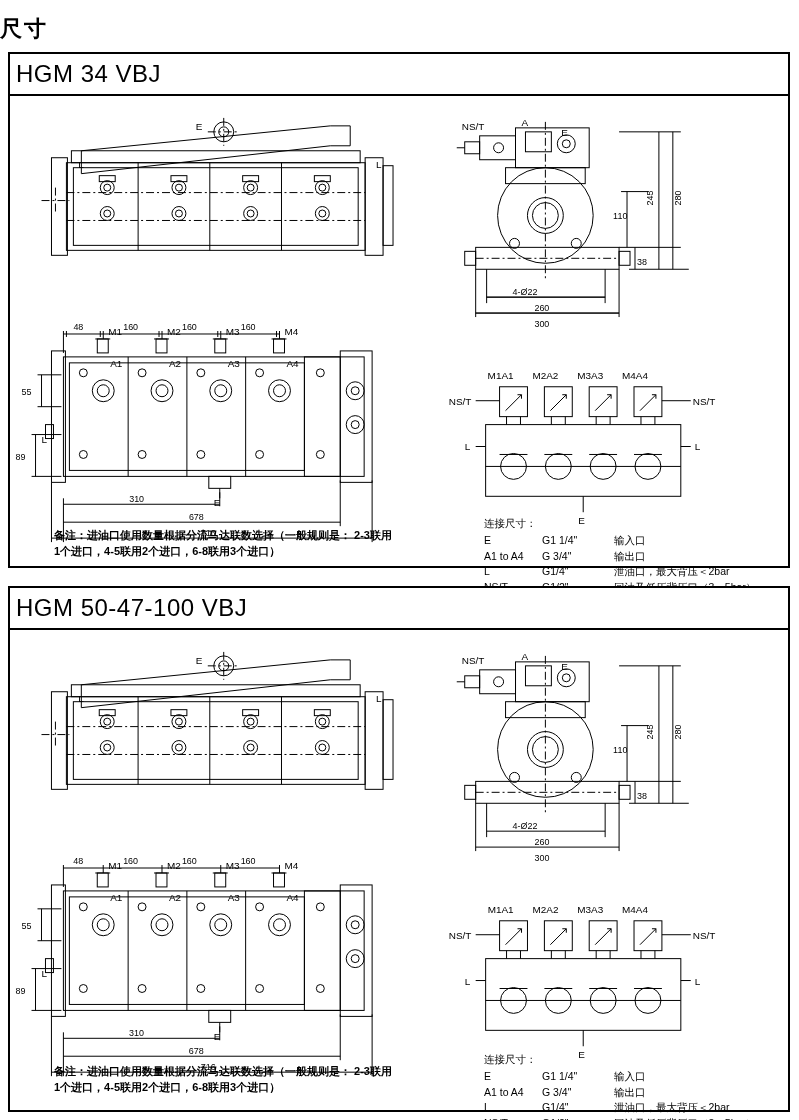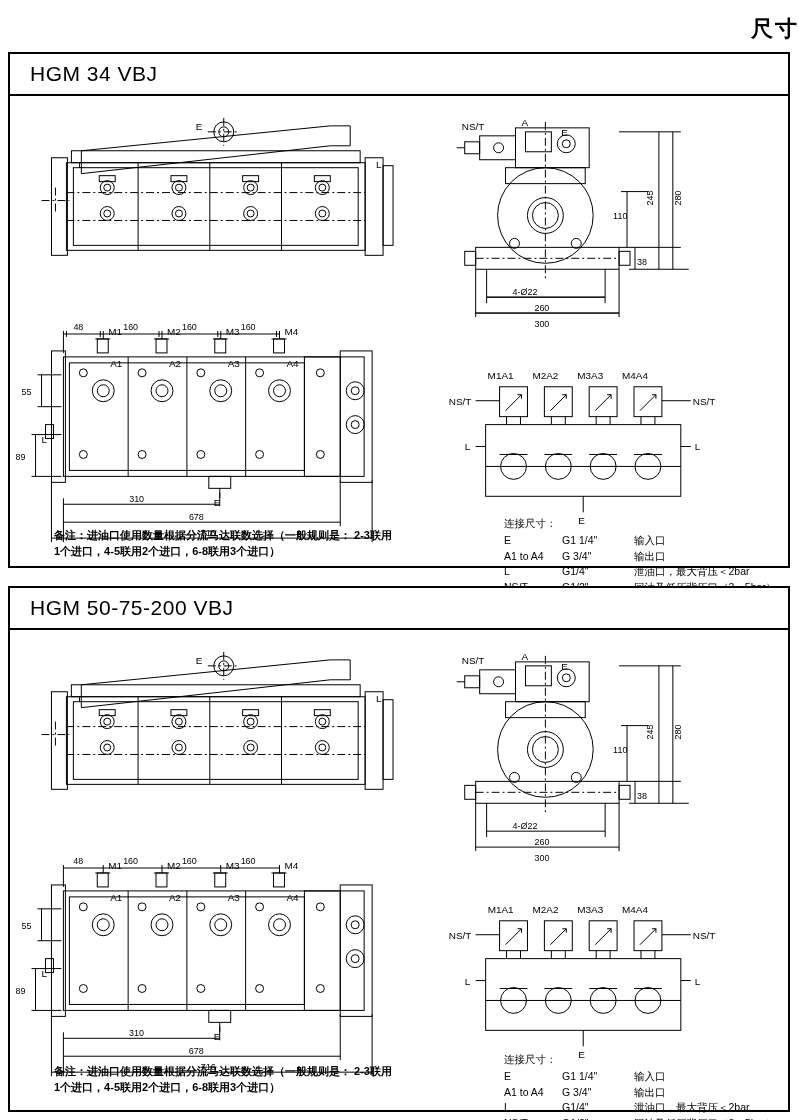--- a/index.html
+++ b/index.html
@@ -5,63 +5,62 @@
   html,body{margin:0;padding:0;}
   body{
     width:799px;height:1120px;
     background:#ffffff;
     font-family:"Liberation Sans", sans-serif;
     color:#000;
     position:relative;
     overflow:hidden;
   }
   .page-title{
-    text-align:right;
+    text-align:left;
     font-size:22px;
     font-weight:bold;
     padding-top:14px;
     letter-spacing:2px;
   }
   .section{
     position:absolute;
     left:8px;
     width:782px;
     border:2px solid #000;
     box-sizing:border-box;
     background:#fff;
   }
   #section-1{top:52px;height:516px;}
   #section-2{top:586px;height:526px;}
   .section-header{
     height:40px;
     border-bottom:2px solid #000;
     display:flex;
     align-items:center;
-    padding-left:20px;
-    font-size:21px;
+    padding-left:6px;
+    font-size:24px;
     font-weight:normal;
     letter-spacing:.5px;
     text-align:right;
   }
   .section-body{position:relative;height:calc(100% - 42px);}
 
   
   .note{
     position:absolute;
     font-size:11px;
     line-height:1.45;
     font-weight:bold;
     width:340px;
   }
   
   .conn{
     position:absolute;
     font-size:10.5px;
     line-height:1.5;
-    margin-left:20px;
   }
   .conn .conn-title{margin-bottom:1px;}
   .conn table{border-collapse:collapse;font-size:10.5px;}
   .conn td{padding:0 0 0 0;vertical-align:top;white-space:nowrap;}
   .conn td.c1{width:58px;}
   .conn td.c2{width:72px;}
 
   
   .draw{position:absolute;top:0;left:0;width:100%;height:100%;}
   svg{display:block;}
@@ -383,21 +382,21 @@
           <td>每联测压口</td>
         </tr>
       </tbody>
         </table>
     </div>
 
   </div>
 </div>
 
 <div class="section" id="section-2">
-  <div class="section-header">HGM 50-75-200 VBJ</div>
+  <div class="section-header">HGM 50-47-100 VBJ</div>
   <div class="section-body">
 
     <svg class="draw" viewBox="0 0 778 482">
       <g stroke="#000" fill="none" stroke-width="1">
 
         <path d="M70 55 L320 30 L340 30 L340 50 L320 50 L70 78 Z"></path>
         <rect x="60" y="55" width="290" height="12"></rect>
         <rect x="55" y="67" width="300" height="88"></rect>
         <rect x="62" y="72" width="286" height="78"></rect>
         <line x1="55" y1="97" x2="355" y2="97" stroke-dasharray="8 3 2 3"></line>

